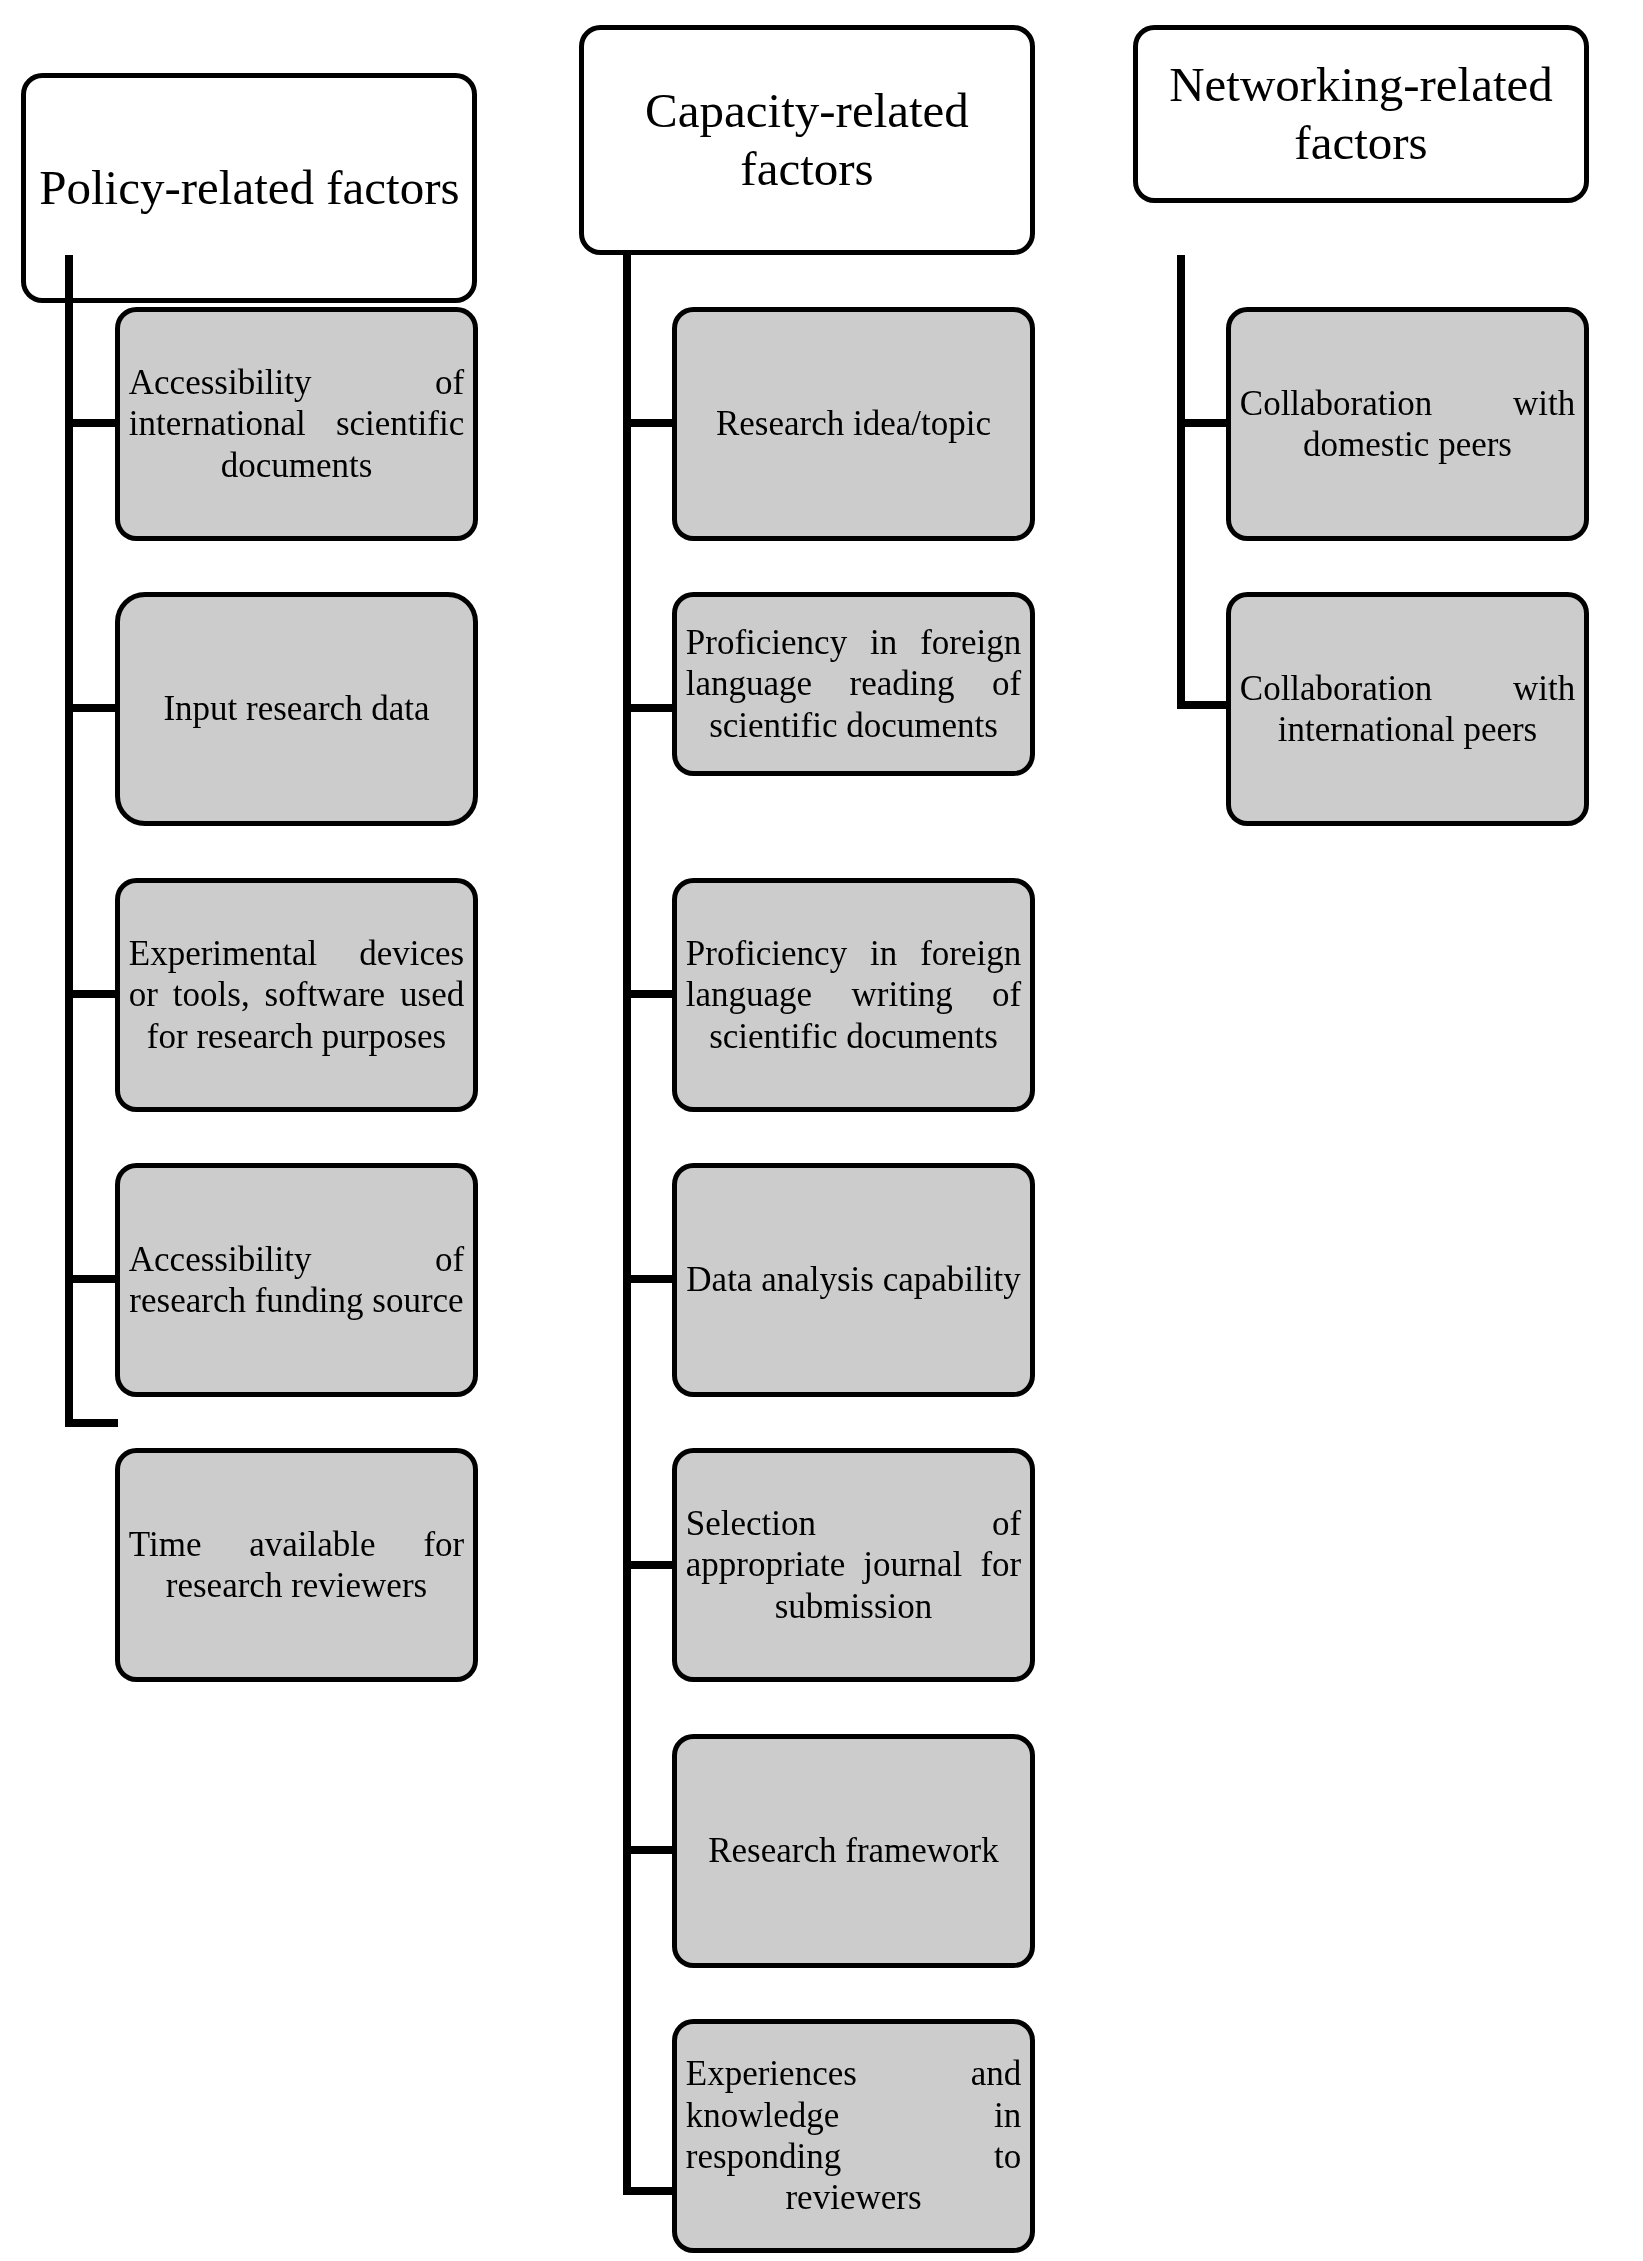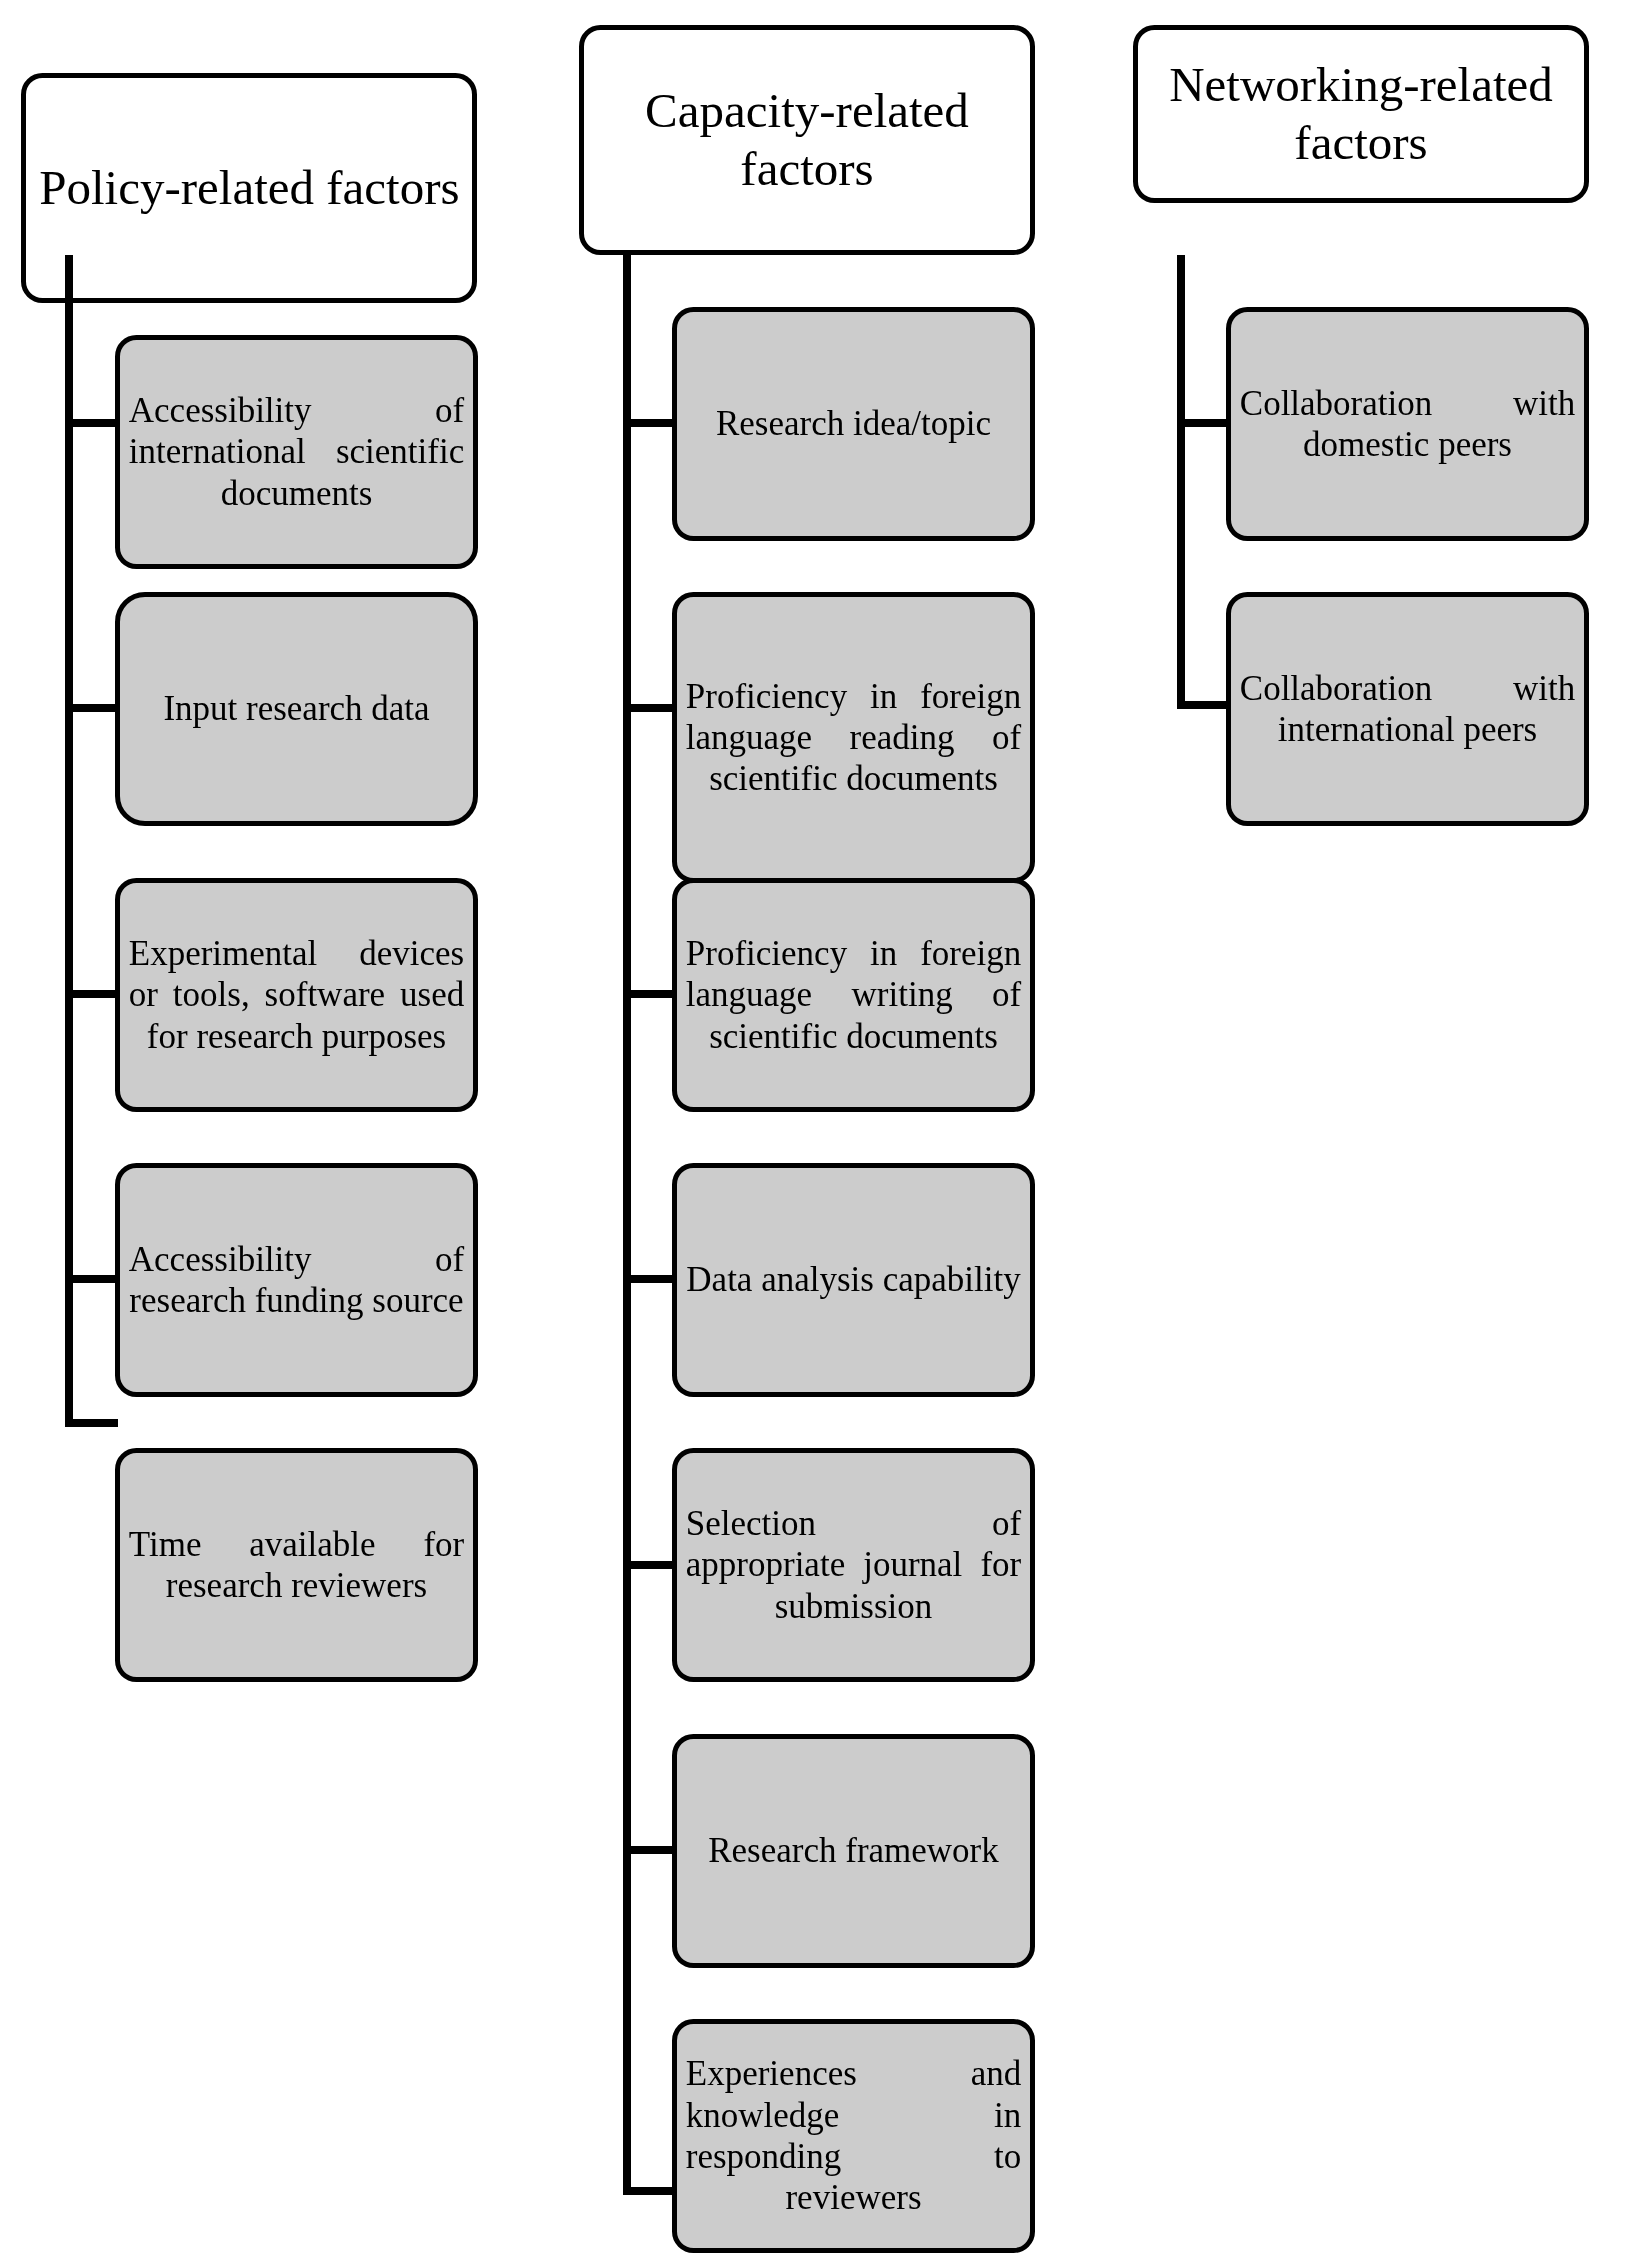--- a/index.html
+++ b/index.html
@@ -63,21 +63,21 @@
 </style>
 </head>
 <body>
 
 <div id="diagram">
     <div class="node header" style="left: 21.4px; top: 25px; width: 456px; height: 230px; margin-top: 48px;">
       <span class="label">Policy-related factors</span>
     </div>
     <div class="connector-v" style="left: 65px; top: 255px; width: 8.2px; height: 1168px;"></div>
     <div class="connector-h" style="left: 65px; top: 419px; width: 53px; height: 8.2px;"></div>
-    <div class="node leaf" style="left: 115px; top: 307px; width: 363px; height: 234px; margin-top: 28px;">
+    <div class="node leaf" style="left: 115px; top: 307px; width: 363px; height: 234px;">
       <span class="label">Accessibility of international scientific documents</span>
     </div>
     <div class="connector-h" style="left: 65px; top: 704px; width: 53px; height: 8.2px;"></div>
     <div class="node leaf" style="left: 115px; top: 592px; width: 363px; height: 234px; border-radius: 30px;">
       <span class="label">Input research data</span>
     </div>
     <div class="connector-h" style="left: 65px; top: 990px; width: 53px; height: 8.2px;"></div>
     <div class="node leaf" style="left: 115px; top: 878px; width: 363px; height: 234px;">
       <span class="label">Experimental devices or tools, software used for research purposes</span>
     </div>
@@ -91,21 +91,21 @@
     </div>
     <div class="node header" style="left: 579px; top: 25px; width: 456px; height: 230px; align-items: center;">
       <span class="label">Capacity-related factors</span>
     </div>
     <div class="connector-v" style="left: 623px; top: 255px; width: 8.2px; height: 1936px;"></div>
     <div class="connector-h" style="left: 623px; top: 419px; width: 53px; height: 8.2px;"></div>
     <div class="node leaf" style="left: 672px; top: 307px; width: 363px; height: 234px;">
       <span class="label">Research idea/topic</span>
     </div>
     <div class="connector-h" style="left: 623px; top: 704px; width: 53px; height: 8.2px;"></div>
-    <div class="node leaf" style="left: 672px; top: 592px; width: 363px; height: 291px;">
+    <div class="node leaf" style="left: 672px; top: 592px; width: 363px; height: 184px;">
       <span class="label">Proficiency in foreign language reading of scientific documents</span>
     </div>
     <div class="connector-h" style="left: 623px; top: 990px; width: 53px; height: 8.2px;"></div>
     <div class="node leaf" style="left: 672px; top: 878px; width: 363px; height: 234px;">
       <span class="label">Proficiency in foreign language writing of scientific documents</span>
     </div>
     <div class="connector-h" style="left: 623px; top: 1275px; width: 53px; height: 8.2px;"></div>
     <div class="node leaf" style="left: 672px; top: 1163px; width: 363px; height: 234px;">
       <span class="label">Data analysis capability</span>
     </div>

